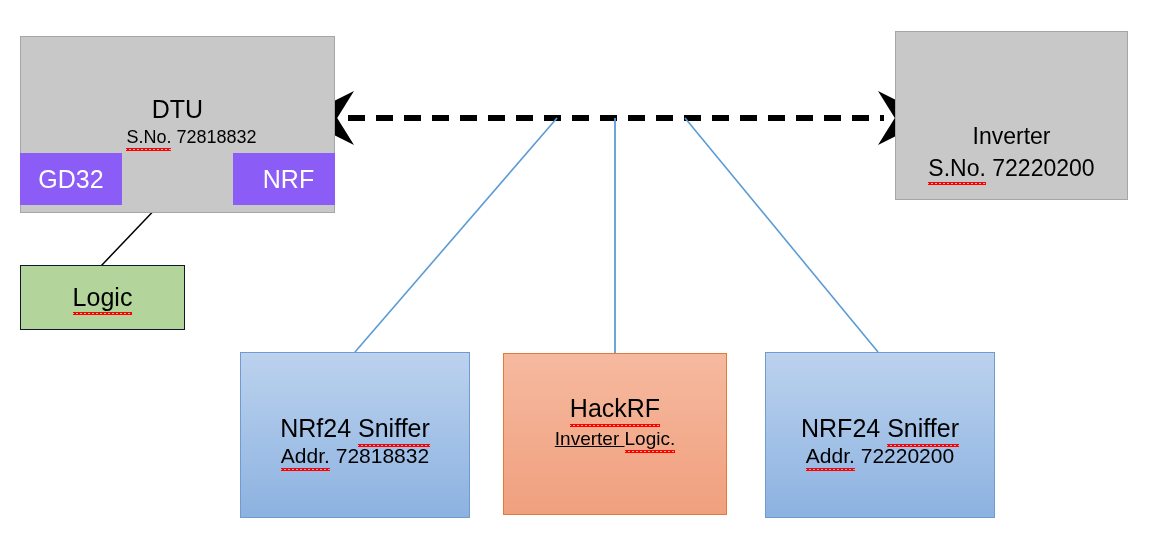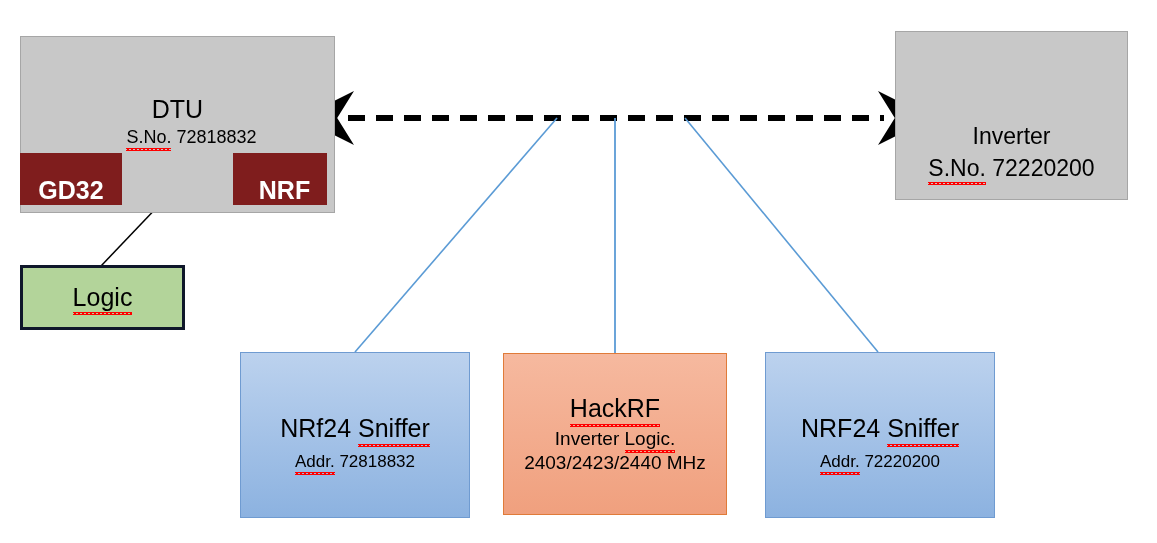--- a/index.html
+++ b/index.html
@@ -39,37 +39,36 @@
     justify-content: flex-start;
     padding-top: 58px;
   }
   #dtu-box .line1 { font-size: 25px; }
   #dtu-box .line2 { font-size: 18px; margin-top: 2px; margin-left: 28px; }
 
   
   .chip {
     position: absolute;
     box-sizing: border-box;
-    background: #7f1d1d;
+    background: #8b5cf6;
     color: #ffffff;
     display: flex;
-    align-items: flex-end;
+    align-items: center;
     justify-content: center;
     font-size: 25px;
-    font-weight: bold;
   }
   #gd32-box { left: 20px;  top: 153px; width: 102px; height: 52px; }
-  #nrf-box  { left: 233px; top: 153px; width: 94px; height: 52px; padding-left: 9px; }
+  #nrf-box  { left: 233px; top: 153px; width: 102px; height: 52px; padding-left: 9px; }
 
   
   #logic-box {
     left: 20px; top: 265px;
     width: 165px; height: 65px;
     background: #b3d49a;
-    border: 3px solid #0f172a;
+    border: 1px solid #0f172a;
     font-size: 25px;
   }
 
   
   #inverter-box {
     left: 895px; top: 31px;
     width: 233px; height: 169px;
     background: #c8c8c8;
     border: 1px solid #a6a6a6;
     justify-content: flex-start;
@@ -82,30 +81,31 @@
   .sniffer-box {
     width: 230px; height: 166px;
     background: linear-gradient(to bottom, #bcd2ee 0%, #8cb2e0 100%);
     border: 1px solid #6f9bd1;
     justify-content: flex-start;
     padding-top: 61px;
   }
   #sniffer-left  { left: 240px; top: 352px; }
   #sniffer-right { left: 765px; top: 352px; }
   .sniffer-box .line1 { font-size: 25px; }
-  .sniffer-box .line2 { font-size: 17px; margin-top: 8px; }
+  .sniffer-box .line2 { font-size: 21px; margin-top: 0; }
 
   
   #hackrf-box {
     left: 503px; top: 353px;
     width: 224px; height: 162px;
     background: linear-gradient(to bottom, #f6b99f 0%, #f0a07e 100%);
     border: 1px solid #e07b39;
     justify-content: flex-start;
     padding-top: 40px;
+    text-decoration: underline;
   }
   #hackrf-box .line1 { font-size: 25px; }
   #hackrf-box .line2 { font-size: 19px; margin-top: 4px; }
   #hackrf-box .line3 { font-size: 19px; margin-top: 2px; }
 
   
   .sq {
     position: relative;
     display: inline-block;
   }
@@ -185,21 +185,20 @@
   </div>
 
   <div class="box sniffer-box" id="sniffer-left">
     <div class="line1"><span>NRf24 </span><span class="sq">Sniffer</span></div>
     <div class="line2"><span class="sq">Addr.</span><span> 72818832</span></div>
   </div>
 
   <div class="box" id="hackrf-box">
     <div class="line1"><span class="sq">HackRF</span></div>
     <div class="line2"><span>Inverter </span><span class="sq">Logic.</span></div>
-    <div class="line3">2403/2423/2440 MHz</div>
   </div>
 
   <div class="box sniffer-box" id="sniffer-right">
     <div class="line1"><span>NRF24 </span><span class="sq">Sniffer</span></div>
     <div class="line2"><span class="sq">Addr.</span><span> 72220200</span></div>
   </div>
 
 </div>
 
 </body></html>

